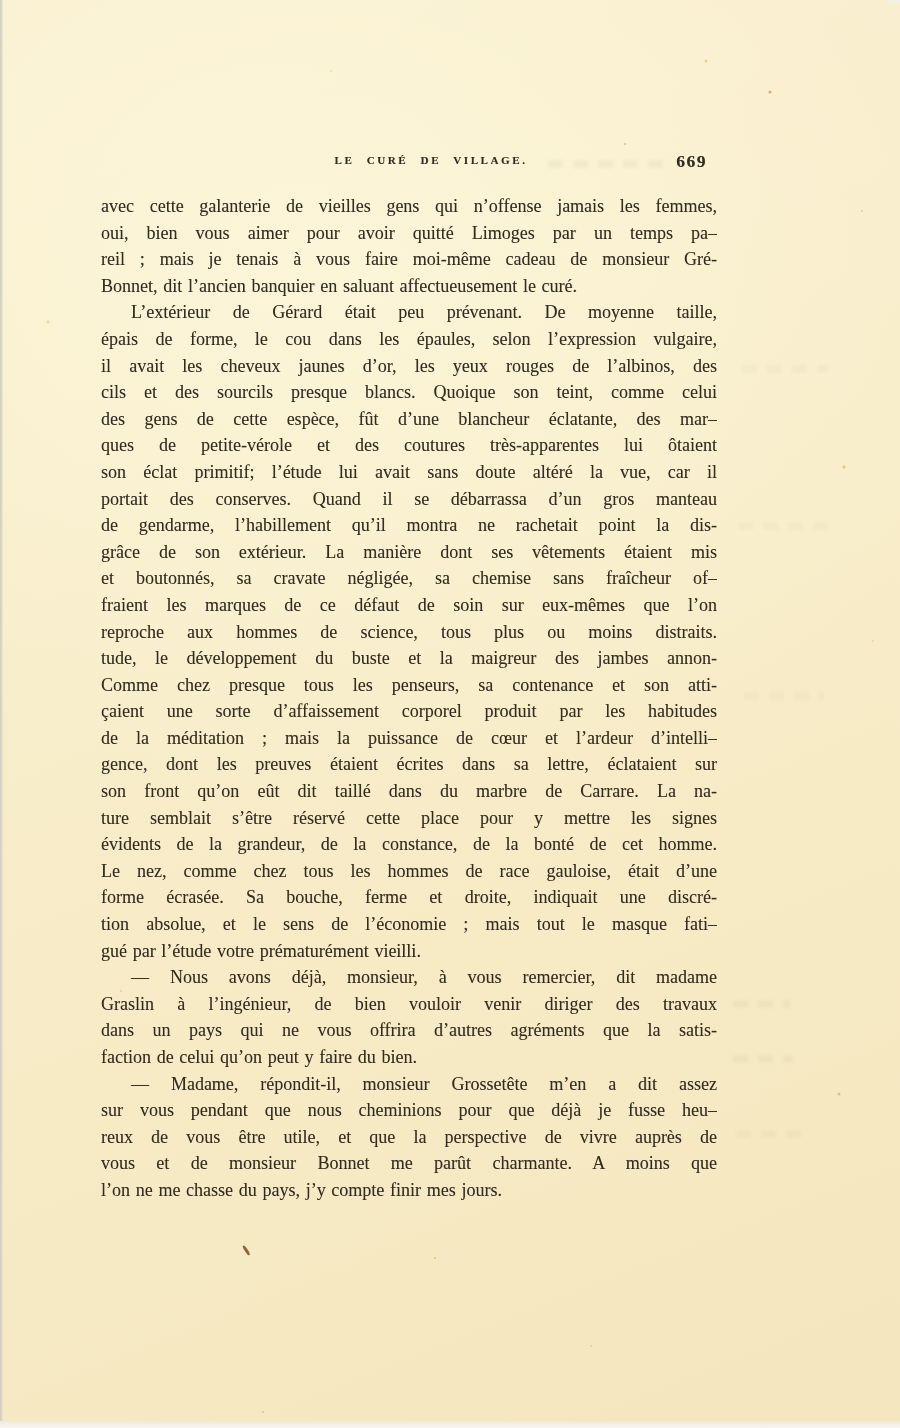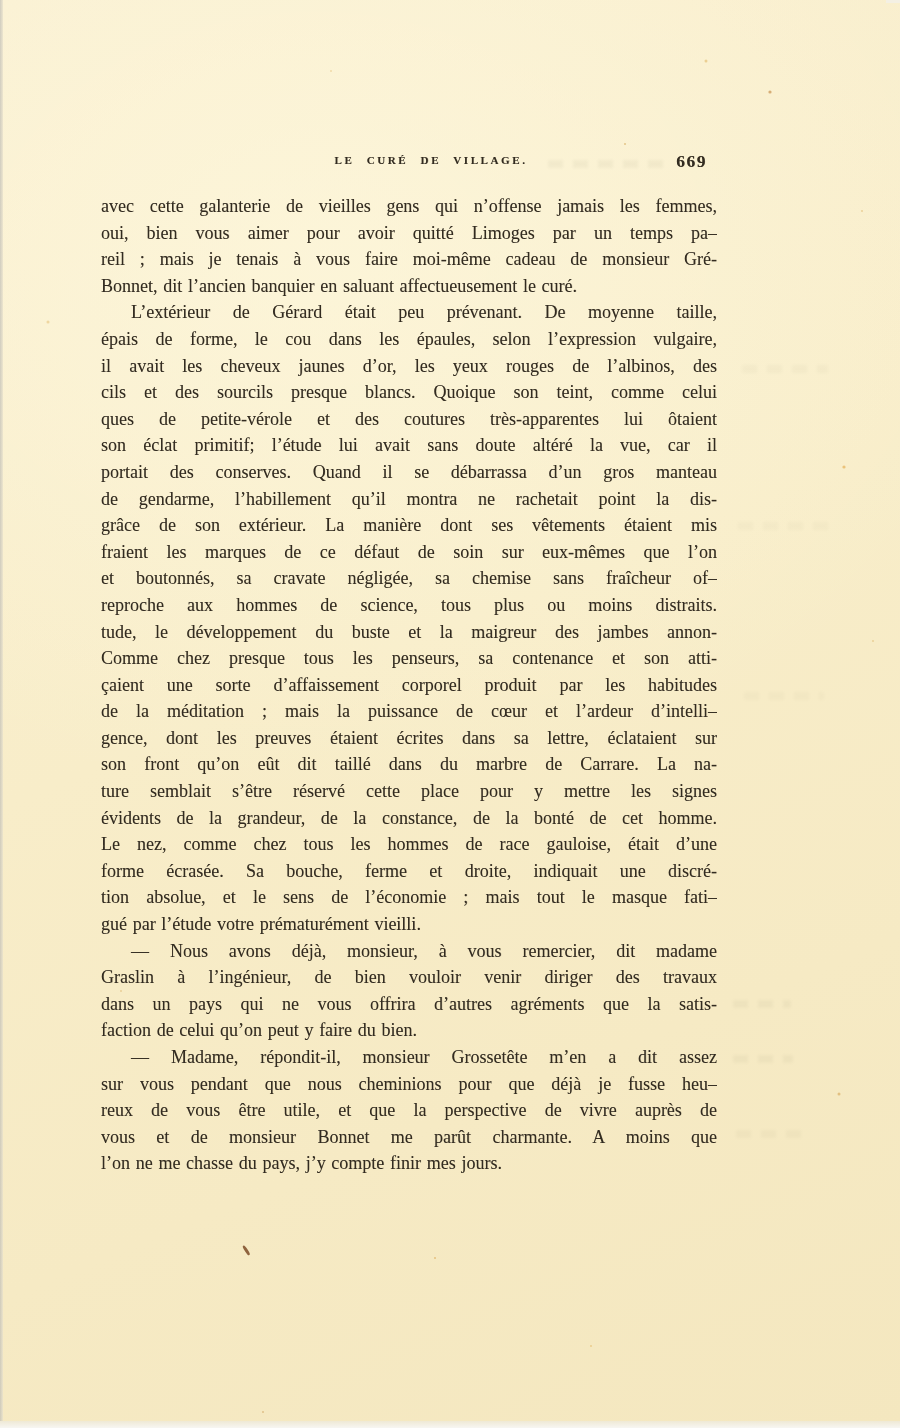--- a/index.html
+++ b/index.html
@@ -108,27 +108,28 @@
 
   <div class="textblock">
       <div class="line">avec cette galanterie de vieilles gens qui n’offense jamais les femmes,<span class="fill"></span></div>
       <div class="line">oui, bien vous aimer pour avoir quitté Limoges par un temps pa–<span class="fill"></span></div>
       <div class="line">reil ; mais je tenais à vous faire moi-même cadeau de monsieur Gré-<span class="fill"></span></div>
       <div class="line end">Bonnet, dit l’ancien banquier en saluant affectueusement le curé.</div>
       <div class="line indent">L’extérieur de Gérard était peu prévenant. De moyenne taille,<span class="fill"></span></div>
       <div class="line">épais de forme, le cou dans les épaules, selon l’expression vulgaire,<span class="fill"></span></div>
       <div class="line">il avait les cheveux jaunes d’or, les yeux rouges de l’albinos, des<span class="fill"></span></div>
       <div class="line">cils et des sourcils presque blancs. Quoique son teint, comme celui<span class="fill"></span></div>
+      <div class="line">des gens de cette espèce, fût d’une blancheur éclatante, des mar–<span class="fill"></span></div>
       <div class="line">ques de petite-vérole et des coutures très-apparentes lui ôtaient<span class="fill"></span></div>
       <div class="line">son éclat primitif; l’étude lui avait sans doute altéré la vue, car il<span class="fill"></span></div>
       <div class="line">portait des conserves. Quand il se débarrassa d’un gros manteau<span class="fill"></span></div>
       <div class="line">de gendarme, l’habillement qu’il montra ne rachetait point la dis-<span class="fill"></span></div>
       <div class="line">grâce de son extérieur. La manière dont ses vêtements étaient mis<span class="fill"></span></div>
+      <div class="line">et boutonnés, sa cravate négligée, sa chemise sans fraîcheur of–<span class="fill"></span></div>
       <div class="line">fraient les marques de ce défaut de soin sur eux-mêmes que l’on<span class="fill"></span></div>
-      <div class="line">et boutonnés, sa cravate négligée, sa chemise sans fraîcheur of–<span class="fill"></span></div>
       <div class="line">reproche aux hommes de science, tous plus ou moins distraits.<span class="fill"></span></div>
       <div class="line">tude, le développement du buste et la maigreur des jambes annon-<span class="fill"></span></div>
       <div class="line">Comme chez presque tous les penseurs, sa contenance et son atti-<span class="fill"></span></div>
       <div class="line">çaient une sorte d’affaissement corporel produit par les habitudes<span class="fill"></span></div>
       <div class="line">de la méditation ; mais la puissance de cœur et l’ardeur d’intelli–<span class="fill"></span></div>
       <div class="line">gence, dont les preuves étaient écrites dans sa lettre, éclataient sur<span class="fill"></span></div>
       <div class="line">son front qu’on eût dit taillé dans du marbre de Carrare. La na-<span class="fill"></span></div>
       <div class="line">ture semblait s’être réservé cette place pour y mettre les signes<span class="fill"></span></div>
       <div class="line">évidents de la grandeur, de la constance, de la bonté de cet homme.<span class="fill"></span></div>
       <div class="line">Le nez, comme chez tous les hommes de race gauloise, était d’une<span class="fill"></span></div>

